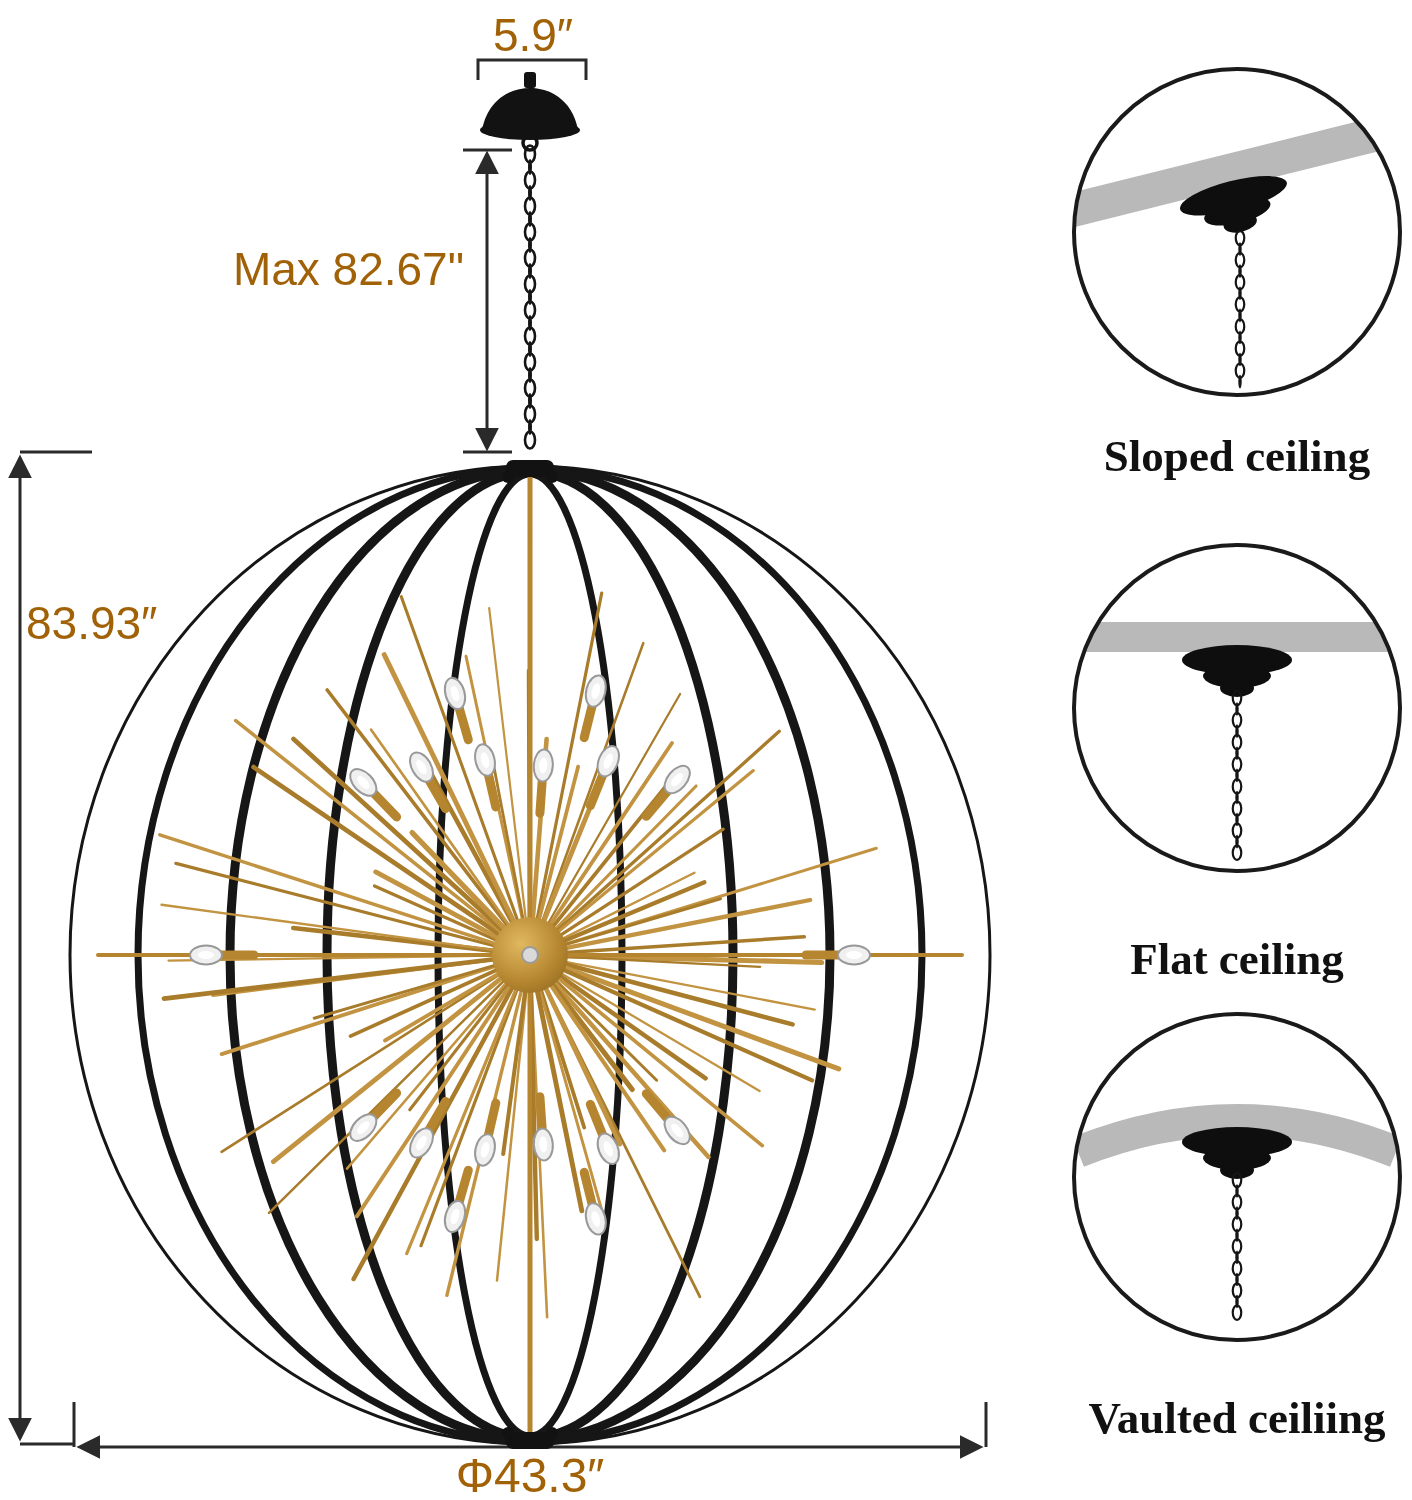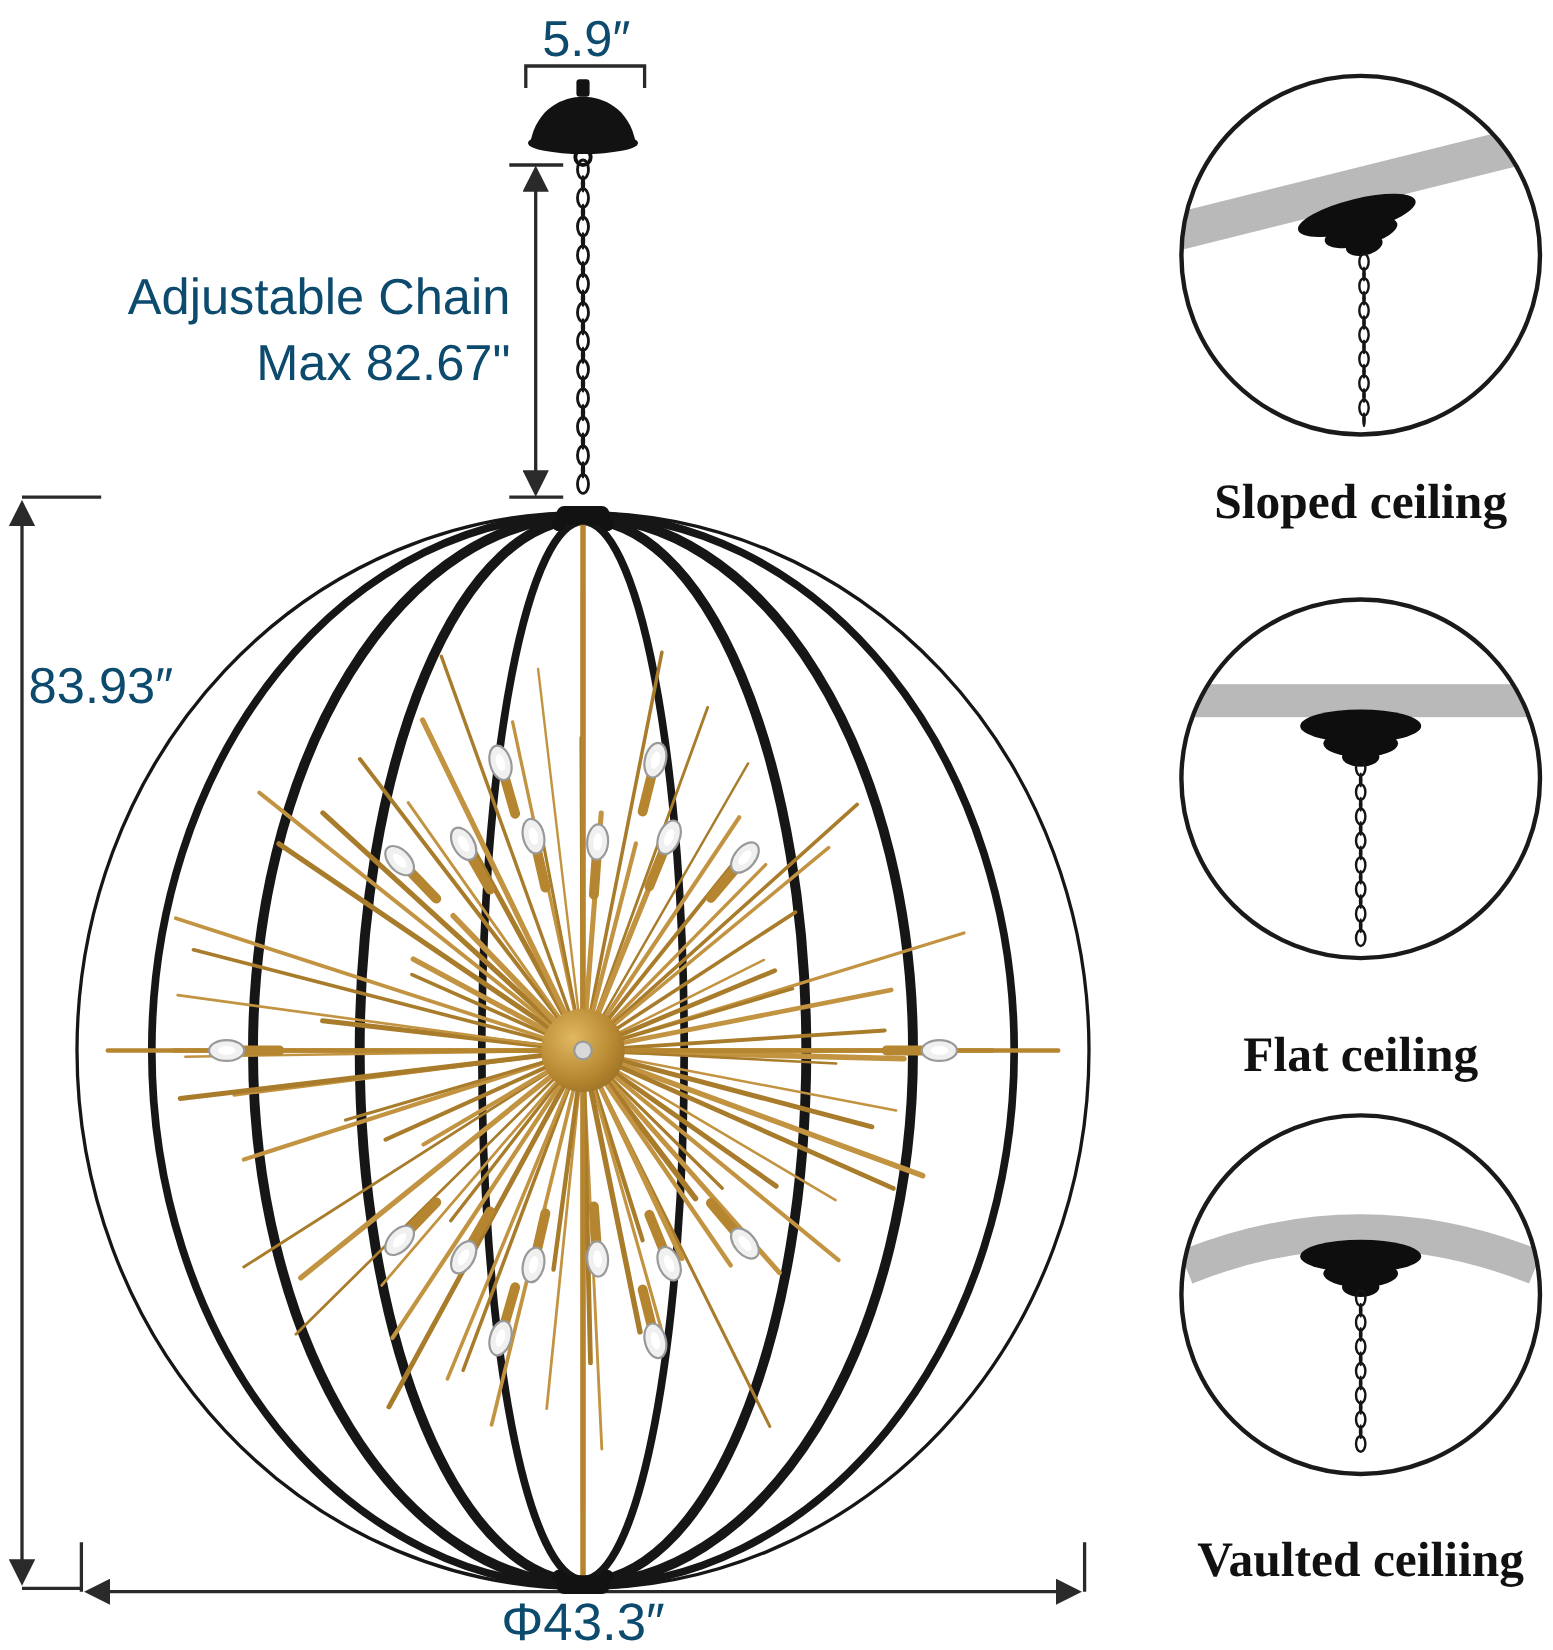--- a/index.html
+++ b/index.html
@@ -1,20 +1,20 @@
 <!DOCTYPE html>
 <html><head>
 <meta charset="utf-8">
 <style>
   * { margin:0; padding:0; box-sizing:border-box; }
   html,body { background:#ffffff; }
   body { width:1412px; height:1500px; font-family:"Liberation Sans", sans-serif; }
   .canvas { position:relative; width:1412px; height:1500px; background:#fff; overflow:hidden; }
   svg.scene { position:absolute; left:0; top:0; }
-  .lbl { position:absolute; color:#0c4a6e; }
+  .lbl { position:absolute; color:#a16207; }
   .dim { font-size:46px; }
   .serifb { font-family:"Liberation Serif", serif; font-weight:700; font-size:45px; text-align:center; color:#111; }
 </style>
 </head>
 <body>
 
 <div class="canvas">
 
   <svg class="scene" width="1412" height="1500" viewBox="0 0 1412 1500">
     <defs>
@@ -321,21 +321,20 @@
             <ellipse cx="1237" cy="1312.5999999999995" rx="4.25" ry="7.225" fill="none" stroke="#151515" stroke-width="2.21"></ellipse>
           </g>
       </g>
       <circle cx="1237" cy="1177" r="163" fill="none" stroke="#1a1a1a" stroke-width="4"></circle>
     </g>
   </svg>
 
   <div class="lbl dim" style="left:470px; top:8px; width:126px; text-align:center;">5.9″</div>
 
   <div class="lbl dim" style="left:28px; top:240px; width:436px; text-align:right; line-height:1.3;">
-    <div>Adjustable Chain</div>
     <div>Max 82.67"</div>
   </div>
 
   <div class="lbl dim" style="left:26px; top:596px;">83.93″</div>
 
   <div class="lbl dim" style="left:395px; top:1448px; width:270px; text-align:center; font-size:48px;">Φ43.3″</div>
 
   <div class="lbl serifb" style="left:1037px; top:430px; width:400px;">Sloped ceiling</div>
   <div class="lbl serifb" style="left:1037px; top:933px; width:400px;">Flat ceiling</div>
   <div class="lbl serifb" style="left:1037px; top:1392px; width:400px;">Vaulted ceiliing</div>

